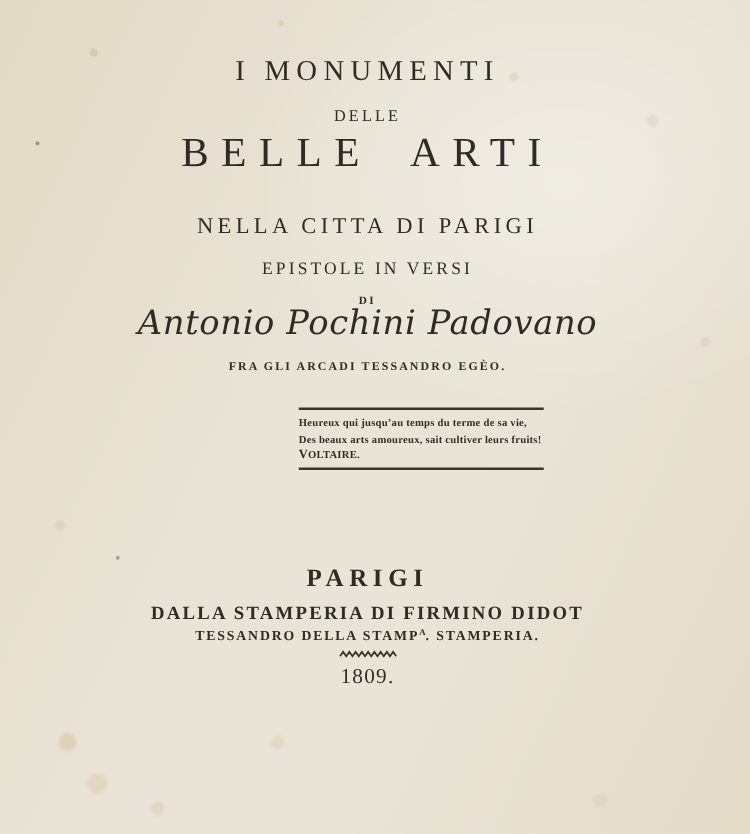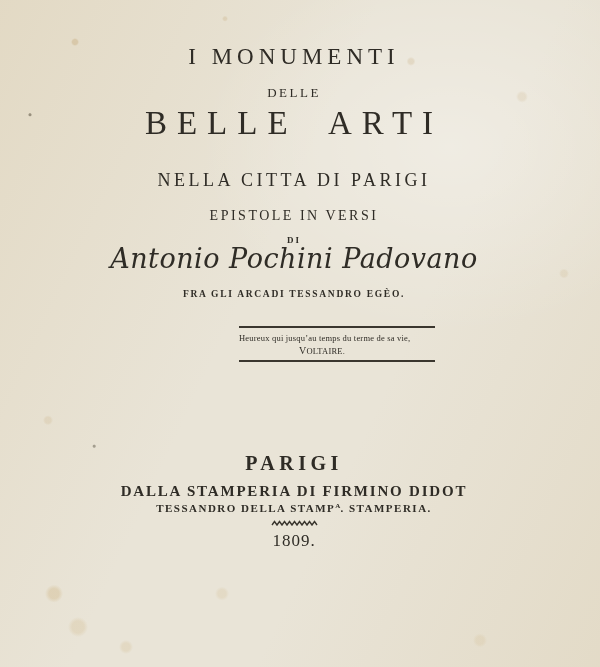--- a/index.html
+++ b/index.html
@@ -42,25 +42,25 @@
   .di     {top:236px; font-size:9px;    letter-spacing:2px; font-weight:bold;}
   .author {top:245px; font-size:27px; font-style:italic;
            font-family:"DejaVu Serif", serif; letter-spacing:.5px;}
   .arcad  {top:290px; font-size:9.5px;  letter-spacing:1.7px; font-weight:bold;}
 
   .epigraph{
     position:absolute; left:239px; top:326px; width:196px;
     border-top:2px solid #3a362e; border-bottom:2px solid #3a362e;
     padding:4px 0 3px; text-align:left;
   }
-  .epigraph p{margin:0; font-size:8.5px; font-weight:normal;
+  .epigraph p{margin:0; font-size:8.5px; font-weight:bold;
               line-height:12.5px; letter-spacing:.2px; white-space:nowrap;}
   .attribution{
     margin:0; font-size:7.5px; font-weight:bold; letter-spacing:1.5px;
-    text-align:center; padding-right:30px; line-height:11px;
+    text-align:left; padding-right:30px; line-height:11px;
   }
   .attribution::first-letter{font-size:10px;}
 
   .city   {top:453px; font-size:20px; font-weight:bold; letter-spacing:4.5px;}
   .pub1   {top:484px; font-size:15px; font-weight:bold; letter-spacing:1.8px;}
   .pub2   {top:503px; font-size:11px; font-weight:bold; letter-spacing:1.5px;}
   .pub2 sup{font-size:7px; vertical-align:4px; letter-spacing:0;}
   .squig  {top:519px;}
   .squig svg{display:inline-block;vertical-align:top;}
   .year   {top:532px; font-size:17px; letter-spacing:1px;}
@@ -88,16 +88,17 @@
       <svg width="47" height="8" viewBox="0 0 47 8" aria-hidden="true">
         <path d="M1 6 L3.5 2.5 L6 6 L8.5 2.5 L11 6 L13.5 2.5 L16 6 L18.5 2.5 L21 6 L23.5 2.5 L26 6 L28.5 2.5 L31 6 L33.5 2.5 L36 6 L38.5 2.5 L41 6 L43.5 2.5 L46 6" fill="none" stroke="#3a362e" stroke-width="1.4"></path>
       </svg>
     </div>
 
     <div class="line year">1809.</div>
   </div>
 
   <div class="epigraph">
     <p>Heureux qui jusqu’au temps du terme de sa vie,</p>
+    <p>Des beaux arts amoureux, sait cultiver leurs fruits!</p>
     <p class="attribution">VOLTAIRE.</p>
   </div>
 
 </div>
 
 </body></html>

